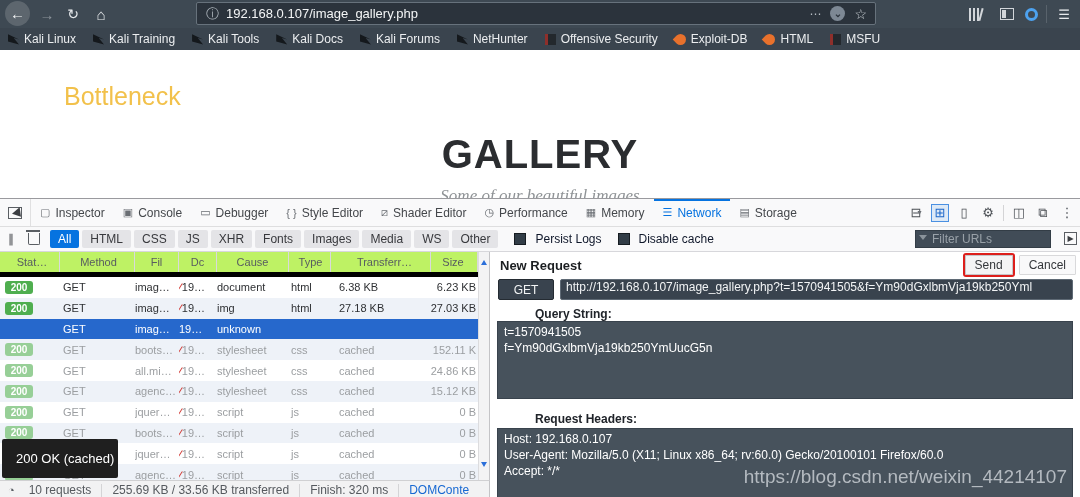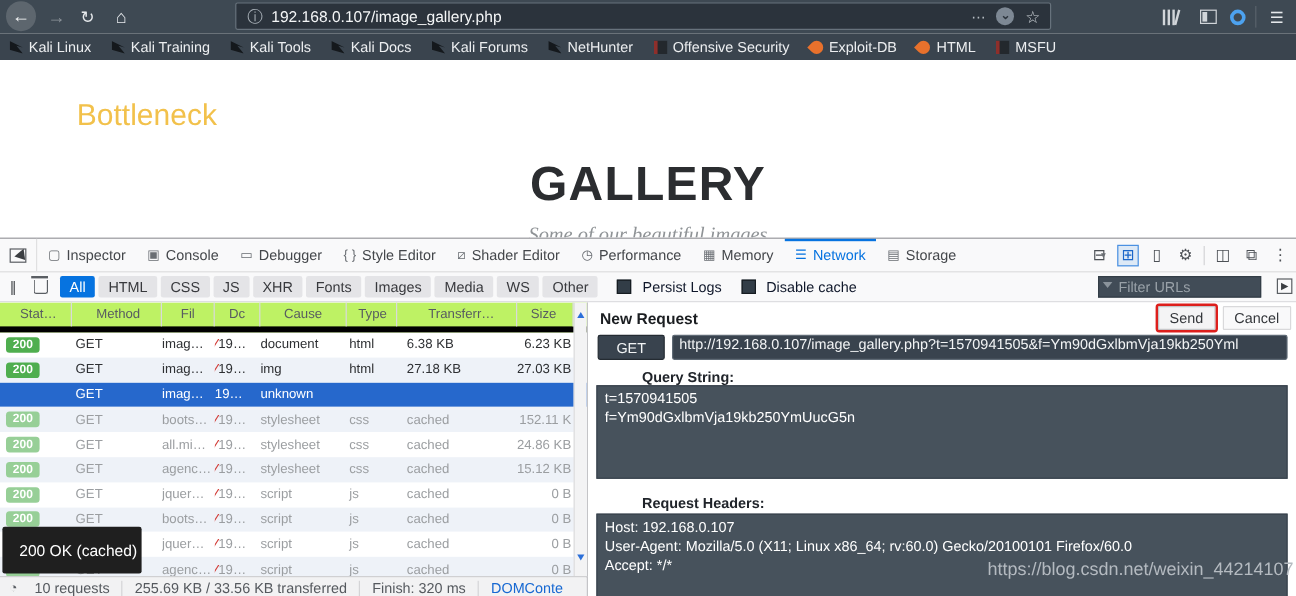--- a/index.html
+++ b/index.html
@@ -137,21 +137,21 @@
              color:#f2f4f5;font-size:12px;padding:0 5px;box-sizing:border-box;border-radius:2px;
              font-family:"Liberation Sans",sans-serif;white-space:nowrap;overflow:hidden;}
   .nr-label{position:absolute;left:9px;font-weight:bold;font-size:12px;color:#20242a;margin-left:36px;}
   .lbl-query{top:55px;}
   .lbl-headers{top:160px;}
   .nr-box{position:absolute;left:7px;width:576px;background:#47525c;border:1px solid #39434d;color:#ffffff;
           font-size:12px;line-height:16px;padding:2px 6px;box-sizing:border-box;overflow:hidden;}
   .box-query{top:69px;height:78px;}
   .box-headers{top:176px;height:71px;}
   .nr-box div{white-space:nowrap;}
-  .watermark{position:absolute;right:2px;top:214px;font-size:15px;color:#b4bac0;z-index:7;}
+  .watermark{position:absolute;right:13px;top:214px;font-size:19px;color:#b4bac0;z-index:7;}
 </style>
 </head>
 <body>
 
 <div id="app">
 
   <div class="navbar">
     <div class="nav-ic btn-back">
         <span>←</span>
       </div>

